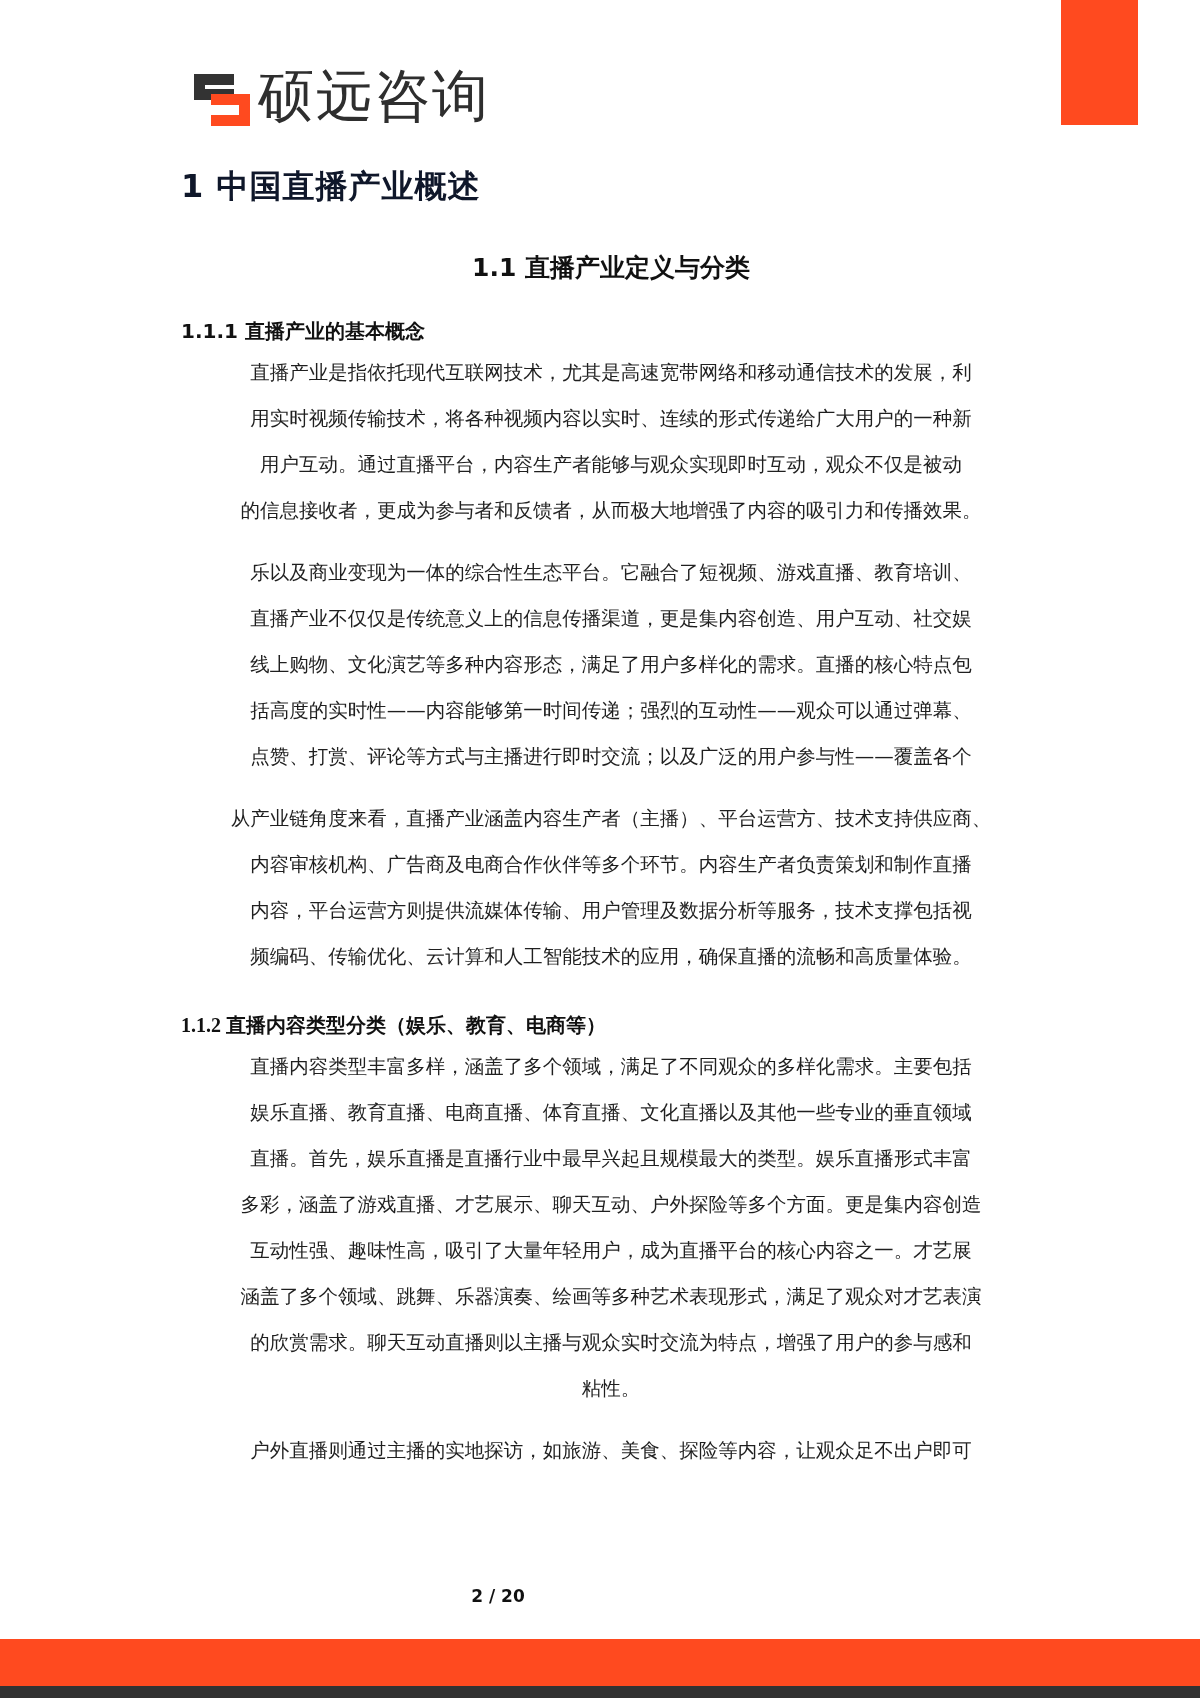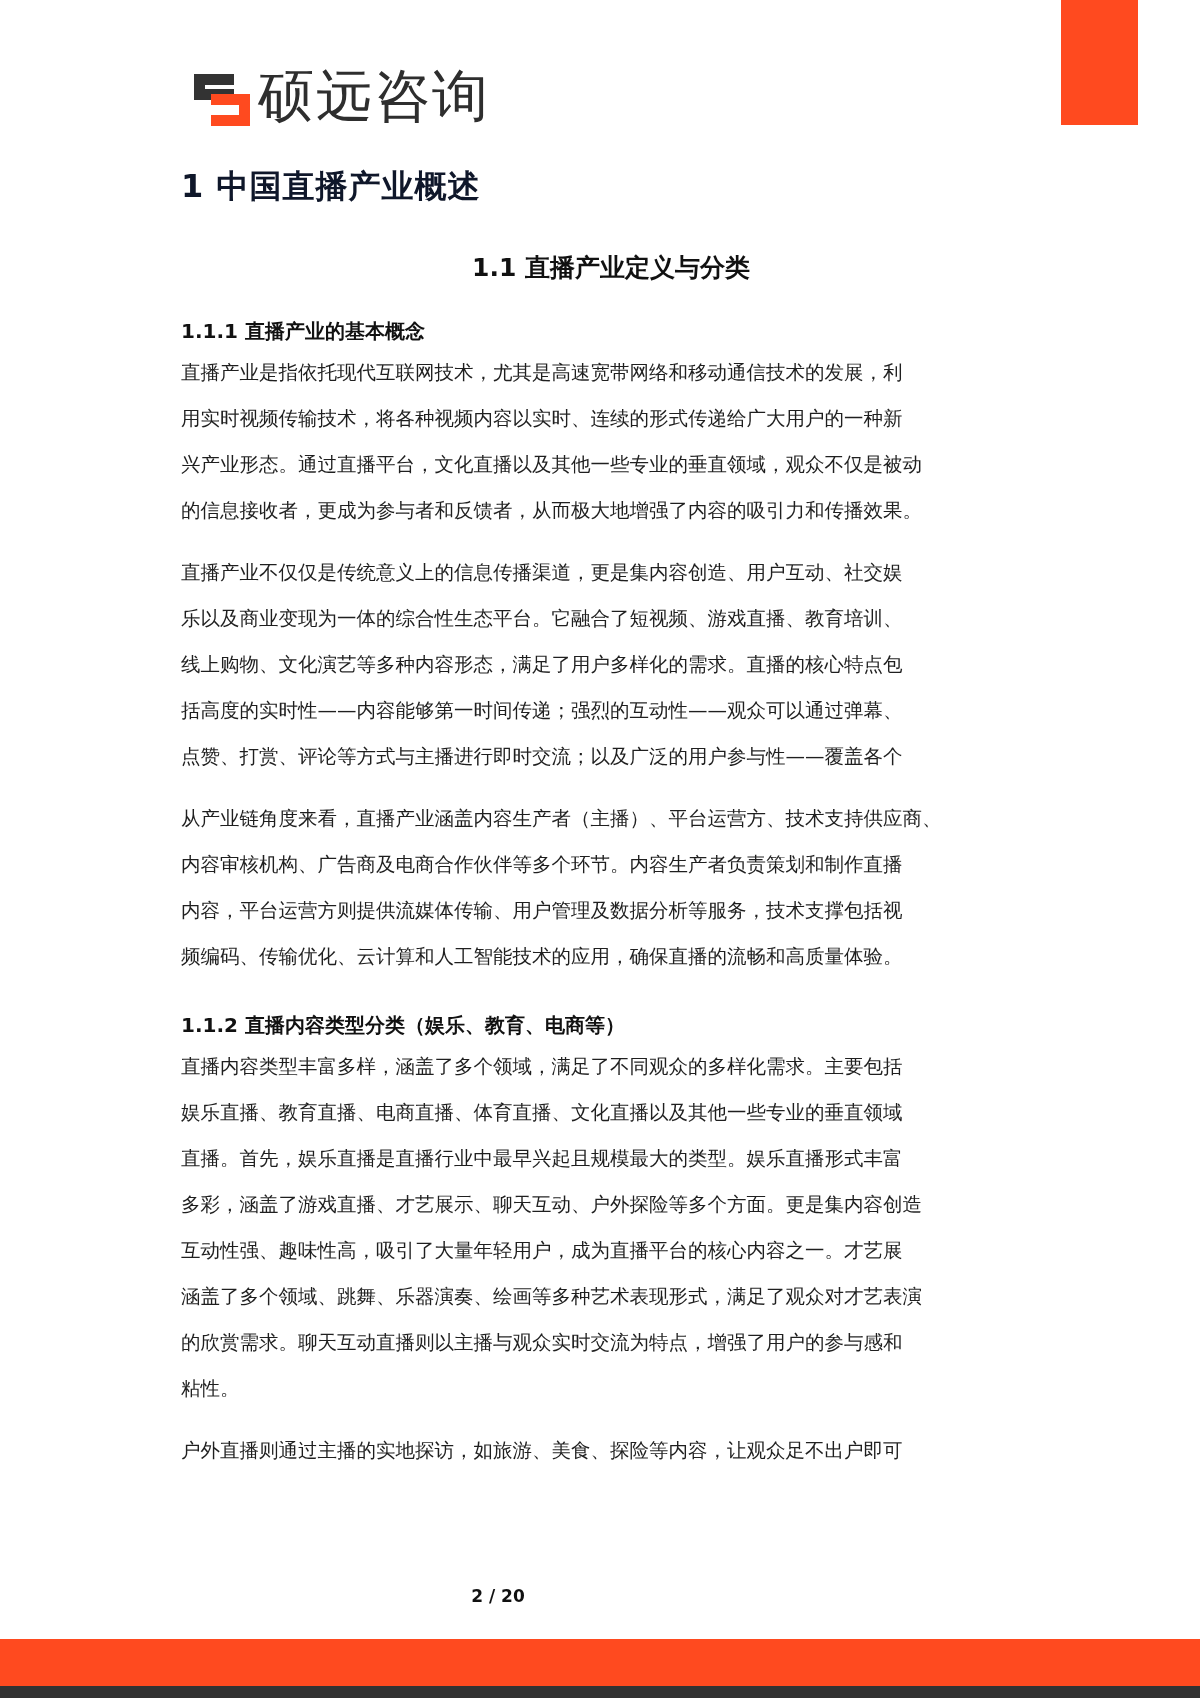--- a/index.html
+++ b/index.html
@@ -61,27 +61,27 @@
     text-align: center;
   }
   h3 {
     margin: 0;
     margin-top: 26px;
     font-size: 20px;
     font-weight: bold;
     line-height: 34px;
     color: #111;
   }
-  h3.second { margin-top: 28px; }
+  h3.second { margin-top: 28px; font-family: Liberation Serif, serif; }
   p {
-    margin: 0;
+    margin: 12px;
     font-size: 19.5px;
     line-height: 46px;
     color: #1f1f1f;
-    text-align: left;
+    text-align: center;
   }
   p + p { margin-top: 16px; }
   h3 + p { margin-top: 2px; }
   .line { display: block; white-space: nowrap; }
   .page-num {
     position: absolute;
     left: 0;
     width: 996px;
     top: 1586px;
     text-align: center;
@@ -121,26 +121,26 @@
 </div>
 
 <div class="content">
   <h1>1  中国直播产业概述</h1>
   <h2>1.1  直播产业定义与分类</h2>
 
   <h3>1.1.1  直播产业的基本概念</h3>
   <p>
     <span class="line">直播产业是指依托现代互联网技术，尤其是高速宽带网络和移动通信技术的发展，利</span>
     <span class="line">用实时视频传输技术，将各种视频内容以实时、连续的形式传递给广大用户的一种新</span>
-    <span class="line">兴产业形态。通过直播平台，文化直播以及其他一些专业的垂直领域，观众不仅是被动</span>
+    <span class="line">用户互动。通过直播平台，内容生产者能够与观众实现即时互动，观众不仅是被动</span>
     <span class="line">的信息接收者，更成为参与者和反馈者，从而极大地增强了内容的吸引力和传播效果。</span>
   </p>
   <p>
+    <span class="line">乐以及商业变现为一体的综合性生态平台。它融合了短视频、游戏直播、教育培训、</span>
     <span class="line">直播产业不仅仅是传统意义上的信息传播渠道，更是集内容创造、用户互动、社交娱</span>
-    <span class="line">乐以及商业变现为一体的综合性生态平台。它融合了短视频、游戏直播、教育培训、</span>
     <span class="line">线上购物、文化演艺等多种内容形态，满足了用户多样化的需求。直播的核心特点包</span>
     <span class="line">括高度的实时性——内容能够第一时间传递；强烈的互动性——观众可以通过弹幕、</span>
     <span class="line">点赞、打赏、评论等方式与主播进行即时交流；以及广泛的用户参与性——覆盖各个</span>
   </p>
   <p>
     <span class="line">从产业链角度来看，直播产业涵盖内容生产者（主播）、平台运营方、技术支持供应商、</span>
     <span class="line">内容审核机构、广告商及电商合作伙伴等多个环节。内容生产者负责策划和制作直播</span>
     <span class="line">内容，平台运营方则提供流媒体传输、用户管理及数据分析等服务，技术支撑包括视</span>
     <span class="line">频编码、传输优化、云计算和人工智能技术的应用，确保直播的流畅和高质量体验。</span>
   </p>

